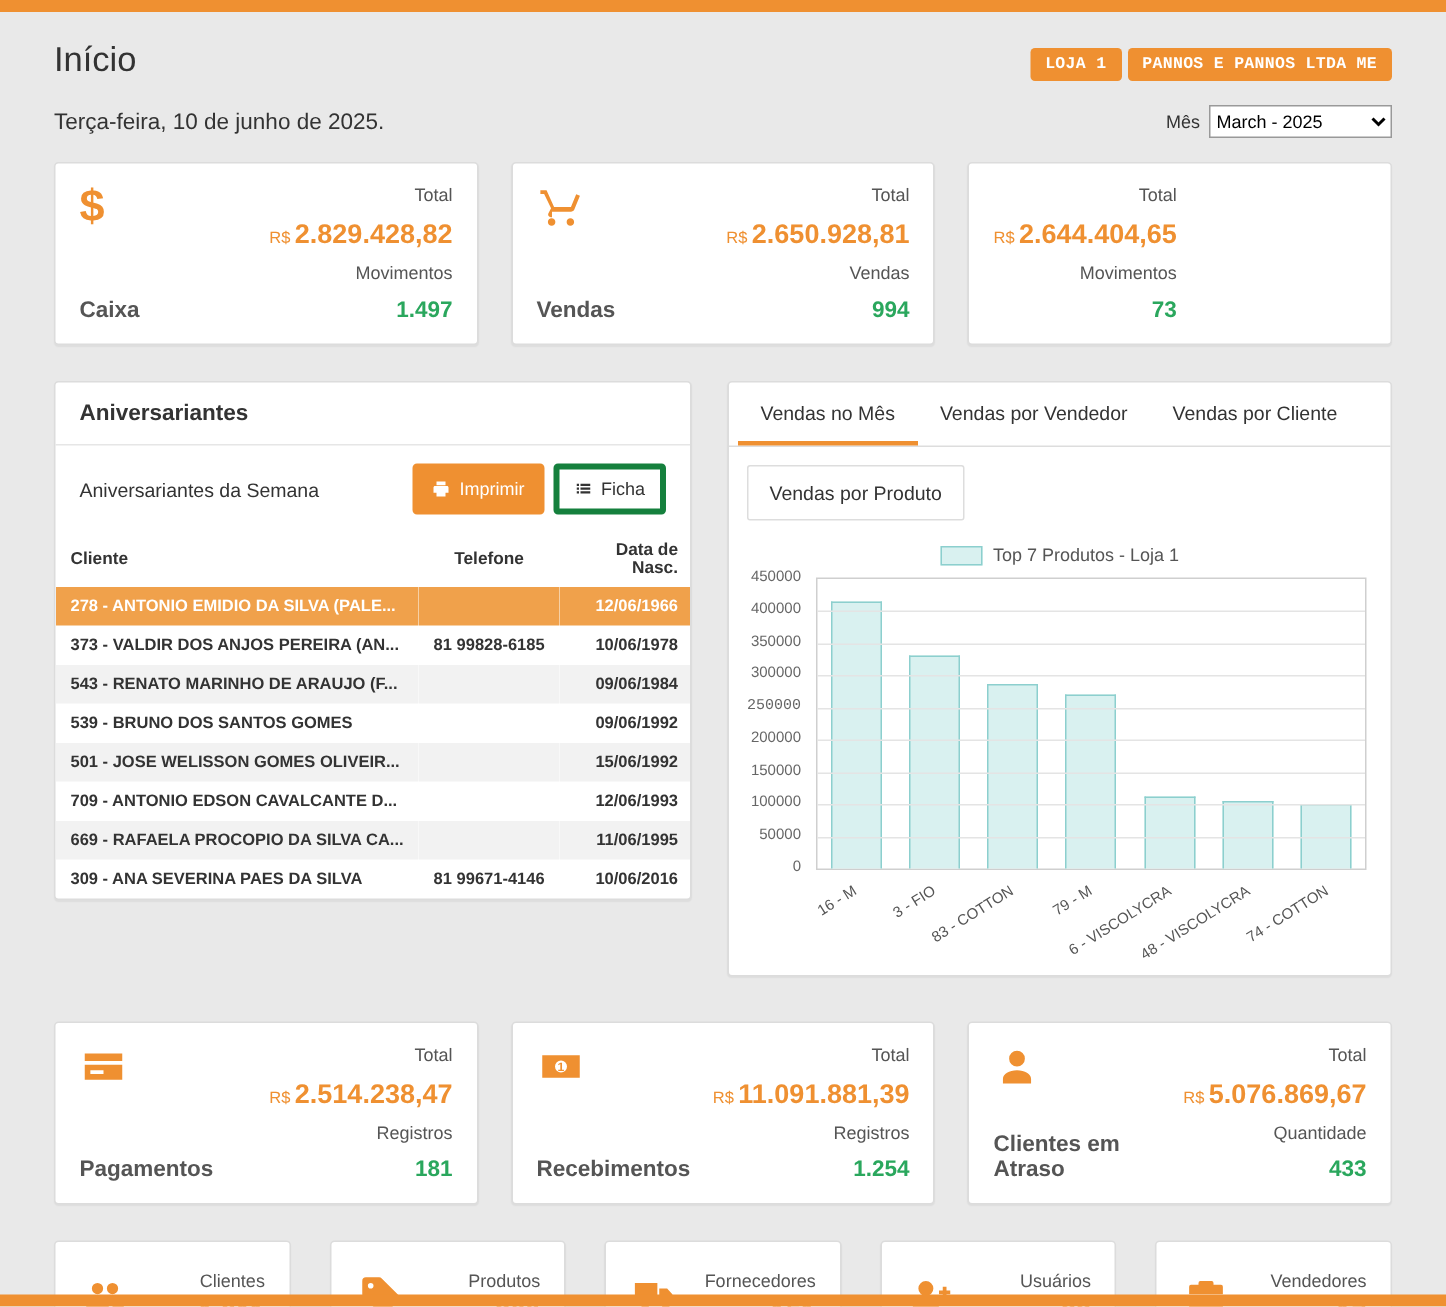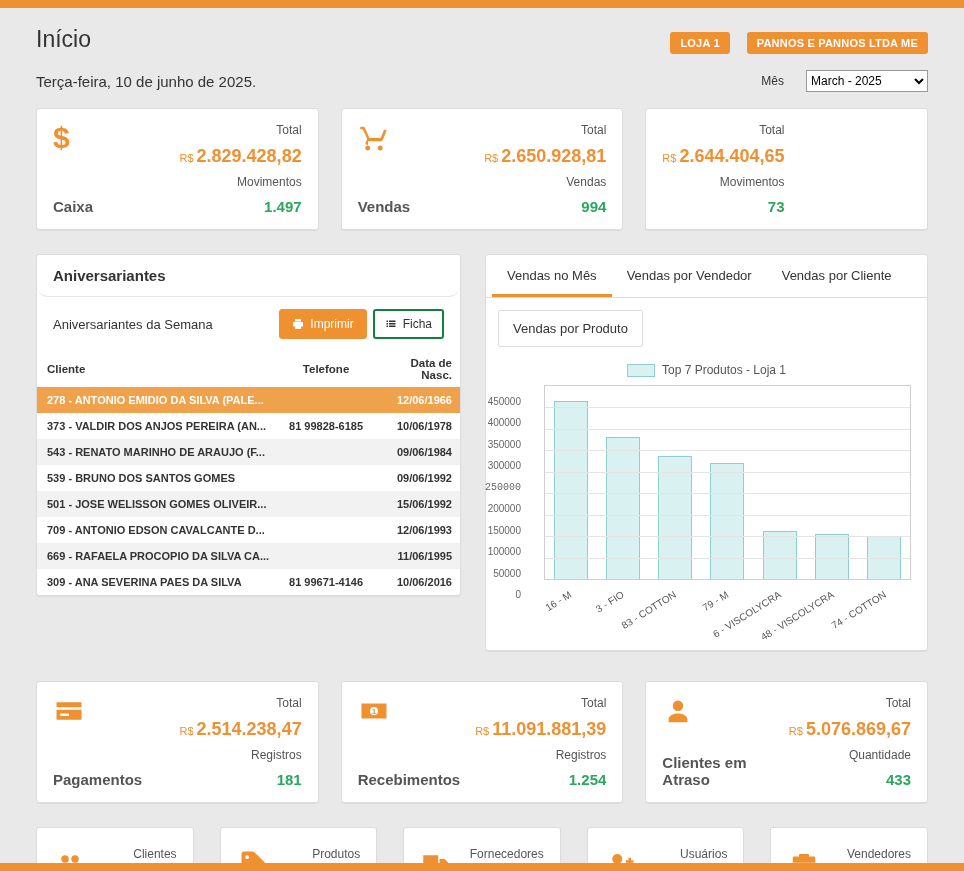--- a/index.html
+++ b/index.html
@@ -11,25 +11,25 @@
     overflow:hidden;
     color:#333;
   }
   .topbar, .bottombar { position:absolute; left:0; width:100%; height:8px; background:#ef9031; z-index:5; }
   .topbar { top:0; } .bottombar { bottom:0; }
   .content { padding:26px 36px 16px; }
 
   
   .header-row { display:flex; justify-content:space-between; align-items:flex-start; }
   .page-title { font-size:23px; font-weight:400; color:#333; }
-  .badges { display:flex; gap:17px; margin-top:6px; }
+  .badges { display:flex; gap:4px; margin-top:6px;font-family:Liberation Mono, monospace; }
   .badge { background:#ef9031; color:#fff; font-size:11px; font-weight:bold; padding:5px 10px; border-radius:3px; letter-spacing:.2px; cursor:pointer; }
   .date-row { display:flex; justify-content:space-between; align-items:center; margin-top:16px; }
   .date-text { font-size:15px; color:#333; }
-  .month-group { display:flex; align-items:center; gap:22px; }
+  .month-group { display:flex; align-items:center; gap:6px; }
   .month-label { font-size:12px; color:#333; }
   .month-select { font-size:12px; height:22px; width:122px; border:1px solid #999; background:#fff; font-family:"Liberation Sans", sans-serif; }
 
   
   .card { background:#fff; border:1px solid #dcdcdc; border-radius:3px; box-shadow:0 1px 1px rgba(0,0,0,.05); }
 
   .cards3 { display:grid; grid-template-columns:repeat(3,1fr); gap:22px; margin-top:16px; }
   .stat-card { padding:14px 16px; display:flex; justify-content:space-between; height:122px; }
   .stat-left { display:flex; flex-direction:column; justify-content:space-between; }
   .stat-icon { color:#ef9031; height:32px; display:flex; align-items:flex-start; }
@@ -38,27 +38,27 @@
   .stat-title { font-weight:bold; font-size:15px; color:#555; }
   .stat-right { text-align:right; display:flex; flex-direction:column; justify-content:space-between; }
   .muted { color:#555; font-size:12px; }
   .amount { color:#ef9031; font-weight:bold; font-size:18px; white-space:nowrap; }
   .amount .cur { font-size:11px; font-weight:normal; margin-right:3px; }
   .count { color:#2aa75d; font-weight:bold; font-size:15px; }
 
   
   .mid-grid { display:grid; grid-template-columns:425px 1fr; gap:24px; margin-top:24px; align-items:start; }
 
-  .bday-header { padding:12px 16px; font-weight:bold; font-size:15px; color:#333; border-bottom:1px solid #e6e6e6;border-radius:11px; }
+  .bday-header { padding:12px 16px; font-weight:bold; font-size:15px; color:#333; border-bottom:1px solid #e6e6e6; }
   .bday-sub { display:flex; justify-content:space-between; align-items:center; padding:12px 16px; }
   .bday-sub-text { font-size:13px; color:#333; }
   .btn-group { display:flex; gap:6px; }
   .btn { font-size:12px; border-radius:3px; display:inline-flex; align-items:center; gap:6px; cursor:pointer; font-family:"Liberation Sans", sans-serif; }
   .btn-orange { background:#ef9031; color:#fff; border:1px solid #ef9031; padding:6px 12px; }
-  .btn-light { background:#fff; color:#333; border:2px solid #15803d; padding:6px 10px; }
+  .btn-light { background:#fff; color:#333; border:4px solid #15803d; padding:6px 10px; }
   .btn svg { width:12px; height:12px; fill:currentColor; }
 
   table.bday { width:100%; border-collapse:collapse; }
   table.bday th { text-align:left; font-size:11.5px; color:#333; padding:6px 10px; }
   table.bday th.col-date, table.bday td.col-date { text-align:right; padding-right:8px; }
   table.bday th.col-tel, table.bday td.col-tel { text-align:center; }
   table.bday td { font-size:11px; font-weight:bold; color:#333; padding:7px 10px; white-space:nowrap; overflow:hidden; }
   table.bday tbody tr:nth-child(odd) { background:#f2f2f2; }
   table.bday tbody tr { cursor:pointer; }
   table.bday tbody tr.selected { background:#f0a14b; }
@@ -71,21 +71,21 @@
   .tab.active { border-bottom-color:#ef9031; }
   .subtab-row { padding:12px 12px 0; }
   .subtab { display:inline-block; border:1px solid #ddd; background:#fff; padding:10px 14px; font-size:13px; color:#333; cursor:pointer; border-radius:2px; }
 
   .legend { display:flex; justify-content:center; align-items:center; gap:7px; margin:16px 0 8px; }
   .legend-swatch { width:28px; height:13px; background:#d9f1f0; border:1px solid #8ccfce; display:inline-block; }
   .legend-text { font-size:12px; color:#555; }
 
   .chart-wrap { display:flex; padding:0 16px 0 4px; }
   .yaxis { width:54px; position:relative; height:195px; flex:0 0 54px; }
-  .ytick { position:absolute; right:23px; transform:translateY(-50%); font-size:10px; color:#666;margin-top:16px; }
+  .ytick { position:absolute; right:10px; transform:translateY(-50%); font-size:10px; color:#666; }
   .plot-area { flex:1; }
   .plot { height:195px; position:relative; border:1px solid #cfcfcf; background:#fff; }
   .gridline { position:absolute; left:0; right:0; height:1px; background:#e4e4e4; }
   .bars { position:absolute; left:0; right:0; top:0; bottom:0; display:flex; justify-content:space-around; align-items:flex-end; }
   .bar-slot { display:flex; justify-content:center; align-items:flex-end; flex:1; height:100%; }
   .bar { width:34px; border:1px solid #8ccfce; border-bottom:none; background:#d9f1f0; }
   .xlabels { display:flex; height:52px; }
   .xlabel-slot { flex:1; position:relative; }
   .xlabel { position:absolute; right:50%; top:8px; transform:rotate(-32deg); transform-origin:100% 50%; white-space:nowrap; font-size:10px; color:#555; }
 

